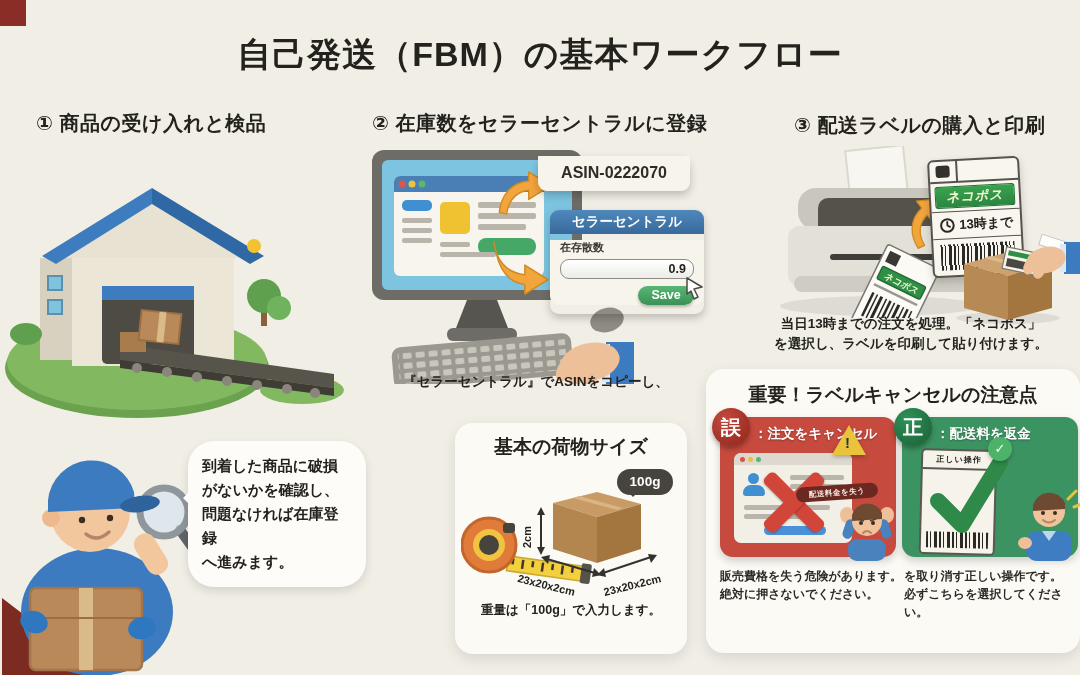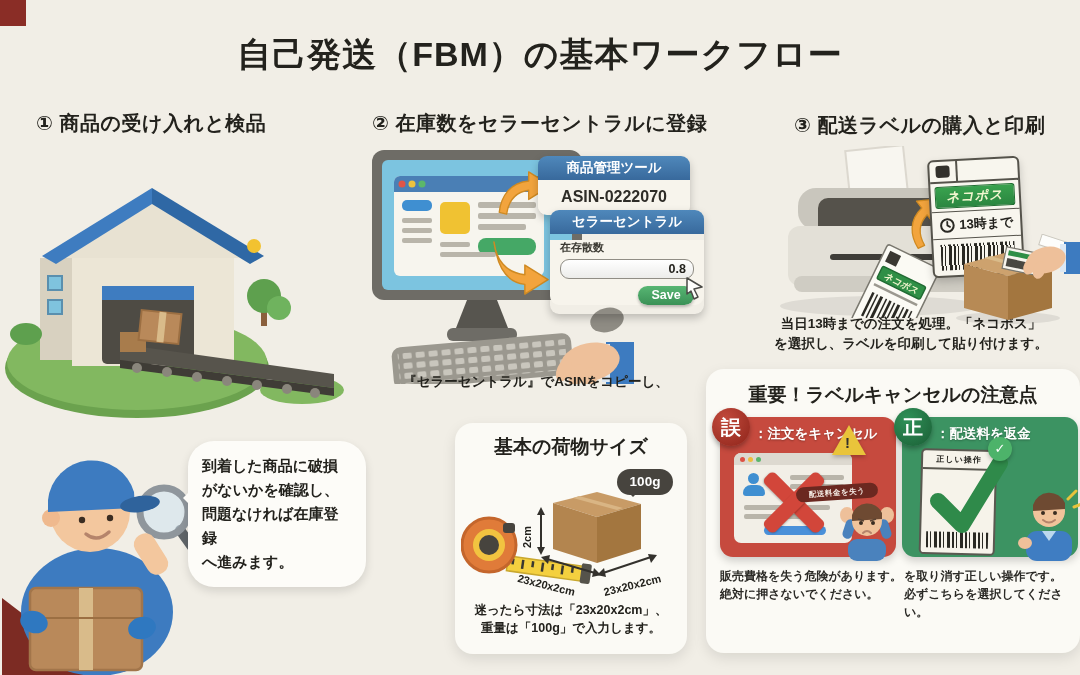--- a/index.html
+++ b/index.html
@@ -216,31 +216,30 @@
   </svg>
 
   <svg class="abs" style="left:497px;top:170px;" width="56" height="46" viewBox="0 0 60 50">
     <path d="M2,46 C4,28 14,14 34,12 L34,2 L58,17 L34,32 L34,22 C20,24 12,34 10,48 Z" fill="#f2a43d" stroke="#cf8a22" stroke-width="1.5" stroke-linejoin="round"></path>
   </svg>
   <svg class="abs" style="left:489px;top:238px;" width="64" height="58 " viewBox="0 0 60 60">
     <path d="M2,4 C4,22 14,36 34,38 L34,28 L58,43 L34,58 L34,48 C18,46 8,34 4,14 Z" fill="#f2a43d" stroke="#cf8a22" stroke-width="1.5" stroke-linejoin="round"></path>
   </svg>
 
   <div class="abs panel" style="left:538px;top:156px;width:152px;z-index:2;">
-    <div class="panel-header">商品管理ツール</div>
     <div class="panel-body">
       <div class="asin-text">ASIN-0222070</div>
     </div>
   </div>
 
   <div class="abs panel" style="left:550px;top:210px;width:154px;z-index:3;">
     <div class="panel-header">セラーセントラル</div>
     <div class="panel-body">
       <div class="stock-label">在存散数</div>
-      <div class="stock-input">0.8</div>
+      <div class="stock-input">0.9</div>
       <div class="save-row">
         <span class="save-btn">Save</span>
       </div>
     </div>
   </div>
 
   <svg class="abs" style="left:684px;top:276px;z-index:4;" width="22" height="24" viewBox="0 0 22 24">
     <path d="M3,2 L18,11 L10,13 L14,21 L10,23 L7,15 L3,18 Z" fill="#fdfdfb" stroke="#4a4a46" stroke-width="1.5" stroke-linejoin="round"></path>
   </svg>
 
@@ -292,21 +291,20 @@
         <polygon points="196,90 187,89 190,98" fill="#33312c"></polygon>
       </g>
     </svg>
 
     <span class="dim-label" style="left:62px;top:156px;transform:rotate(14deg);">23x20x2cm</span>
     <span class="dim-label" style="left:148px;top:156px;transform:rotate(-14deg);">23x20x2cm</span>
 
     <div class="g-bubble">100g</div>
 
     <div class="size-note" style="top:178px;">
-      <div>迷ったら寸法は「23x20x2cm」、</div>
       <div>重量は「100g」で入力します。</div>
     </div>
   </div>
 
   <svg class="abs" style="left:760px;top:146px;" width="240" height="172" viewBox="0 0 240 172">
     <ellipse cx="120" cy="160" rx="100" ry="10" fill="rgba(0,0,0,0.08)"></ellipse>
     <rect x="88" y="2" width="58" height="56" fill="#f8f6f0" stroke="#dcd8cf" stroke-width="2" transform="rotate(-6 117 30)"></rect>
     <rect x="38" y="42" width="185" height="42" rx="18" fill="#c9c6bd"></rect>
     <rect x="58" y="52" width="130" height="50" rx="10" fill="#55524b"></rect>
     <rect x="28" y="80" width="200" height="60" rx="12" fill="#e3e0d7"></rect>

